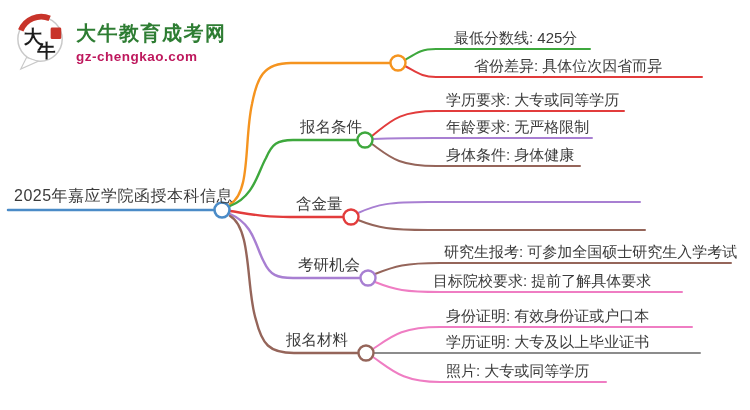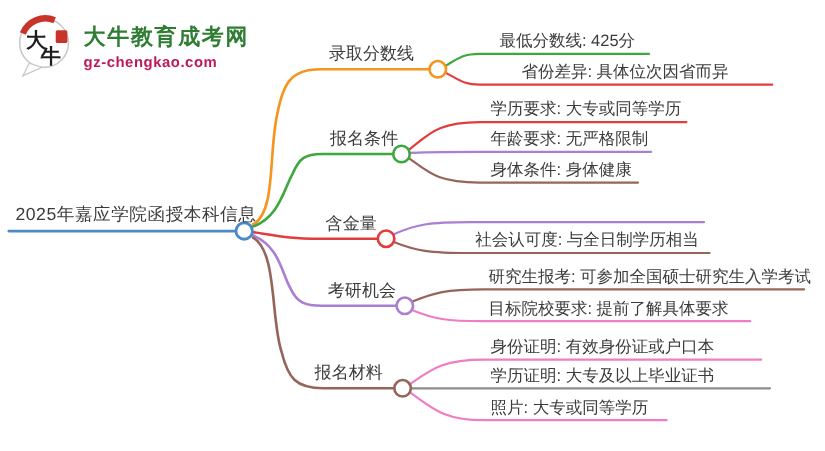--- a/index.html
+++ b/index.html
@@ -71,35 +71,33 @@
       <rect x="38" y="16" width="11" height="12" rx="1.5" fill="#c8342a"></rect>
     </svg>
     <div class="logo-text">
       <div class="brand" style="color:#2e7d33">大牛教育成考网</div>
       <div class="domain" style="color:#be185d">gz-chengkao.com</div>
     </div>
   </div>
 
   <div class="label root-label" style="left:14px;top:187px;">2025年嘉应学院函授本科信息</div>
 
-  <div class="label branch-label" style="left:299px;top:41px;">录取分数线</div>
   <div class="label branch-label" style="left:300px;top:118px;">报名条件</div>
   <div class="label branch-label" style="left:296px;top:195px;">含金量</div>
   <div class="label branch-label" style="left:298px;top:256px;">考研机会</div>
   <div class="label branch-label" style="left:286px;top:331px;">报名材料</div>
 
   <div class="label leaf-label" style="left:454px;top:30px;">最低分数线: 425分</div>
   <div class="label leaf-label" style="left:454px;top:58px;margin-left:20px;">省份差异: 具体位次因省而异</div>
 
   <div class="label leaf-label" style="left:446px;top:92px;">学历要求: 大专或同等学历</div>
   <div class="label leaf-label" style="left:446px;top:119px;">年龄要求: 无严格限制</div>
   <div class="label leaf-label" style="left:446px;top:147px;">身体条件: 身体健康</div>
 
-  <div class="label leaf-label" style="left:432px;top:211px;">社会认可度: 与全日制学历相当</div>
 
   <div class="label leaf-label" style="left:444px;top:244px;">研究生报考: 可参加全国硕士研究生入学考试</div>
-  <div class="label leaf-label" style="left:444px;top:273px;">目标院校要求: 提前了解具体要求</div>
+  <div class="label leaf-label" style="left:433px;top:273px;">目标院校要求: 提前了解具体要求</div>
 
   <div class="label leaf-label" style="left:446px;top:308px;">身份证明: 有效身份证或户口本</div>
   <div class="label leaf-label" style="left:446px;top:334px;">学历证明: 大专及以上毕业证书</div>
   <div class="label leaf-label" style="left:446px;top:363px;">照片: 大专或同等学历</div>
 
 </div>
 
 </body></html>

